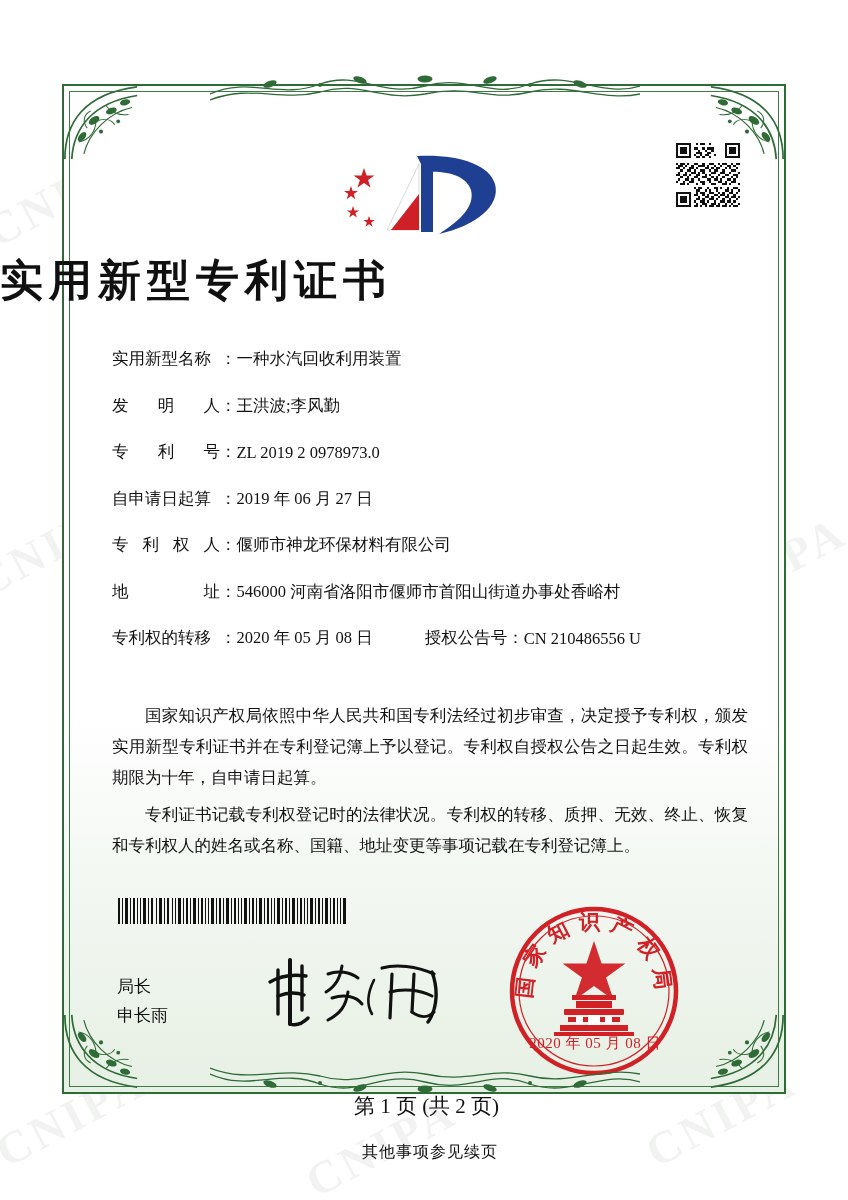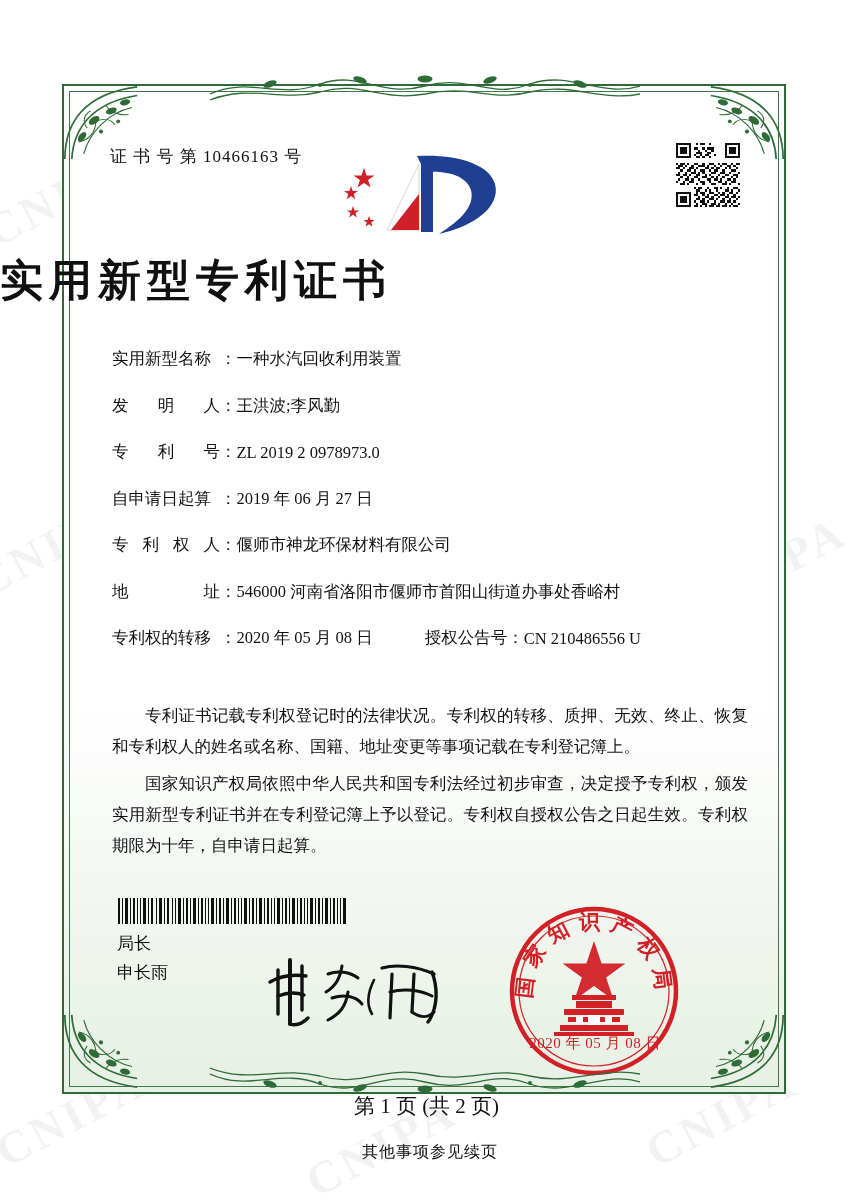--- a/index.html
+++ b/index.html
@@ -166,21 +166,21 @@
     left: 118px;
     top: 898px;
     width: 228px;
     height: 26px;
   }
 
   
   .sig-label {
     position: absolute;
     left: 117px;
-    top: 929px;
+    top: 972px;
     font-size: 17px;
     line-height: 29px;
     color: #111;
   }
   .sig-hand {
     position: absolute;
     left: 262px;
     top: 952px;
     width: 195px;
     height: 78px;
@@ -346,21 +346,20 @@
       <ellipse cx="60" cy="12" rx="7" ry="3.2" transform="rotate(-20 60 12)"></ellipse>
       <ellipse cx="150" cy="8" rx="7" ry="3.2" transform="rotate(18 150 8)"></ellipse>
       <ellipse cx="215" cy="7" rx="7.5" ry="3.4"></ellipse>
       <ellipse cx="280" cy="8" rx="7" ry="3.2" transform="rotate(-18 280 8)"></ellipse>
       <ellipse cx="370" cy="12" rx="7" ry="3.2" transform="rotate(20 370 12)"></ellipse>
       <circle cx="110" cy="13" r="2"></circle>
       <circle cx="320" cy="13" r="2"></circle>
     </g>
   </svg>
 
-  <div class="cert-no">证 书 号 第 10466163 号</div>
 
   <svg class="qr" viewBox="0 0 29 29" shape-rendering="crispEdges">
     <rect width="29" height="29" fill="#fff"></rect>
     <g fill="#111">
       <path d="M0 0h7v7h-7z"></path>
         <path d="M1 1h5v5h-5z" fill="#fff"></path>
         <path d="M2 2h3v3h-3z"></path>
       <path d="M22 0h7v7h-7z"></path>
         <path d="M23 1h5v5h-5z" fill="#fff"></path>
         <path d="M24 2h3v3h-3z"></path>
@@ -618,22 +617,22 @@
       <span>：</span>
       <span class="field-value">2020 年 05 月 08 日</span>
       <span class="field-value2">授权公告号</span>
       <span>：</span>
       <span class="field-value">CN 210486556 U</span>
     </div>
 
   </div>
 
   <div class="paras">
+    <p>国家知识产权局依照中华人民共和国专利法经过初步审查，决定授予专利权，颁发实用新型专利证书并在专利登记簿上予以登记。专利权自授权公告之日起生效。专利权期限为十年，自申请日起算。</p>
     <p>专利证书记载专利权登记时的法律状况。专利权的转移、质押、无效、终止、恢复和专利权人的姓名或名称、国籍、地址变更等事项记载在专利登记簿上。</p>
-    <p>国家知识产权局依照中华人民共和国专利法经过初步审查，决定授予专利权，颁发实用新型专利证书并在专利登记簿上予以登记。专利权自授权公告之日起生效。专利权期限为十年，自申请日起算。</p>
   </div>
 
   <svg class="barcode" viewBox="0 0 228 26" shape-rendering="crispEdges">
     <g fill="#111">
       <rect x="0" y="0" width="2" height="26"></rect>
         <rect x="4" y="0" width="1" height="26"></rect>
       <rect x="7" y="0" width="3" height="26"></rect>
         <rect x="12" y="0" width="1" height="26"></rect>
       <rect x="15" y="0" width="2" height="26"></rect>
         <rect x="19" y="0" width="1" height="26"></rect>

